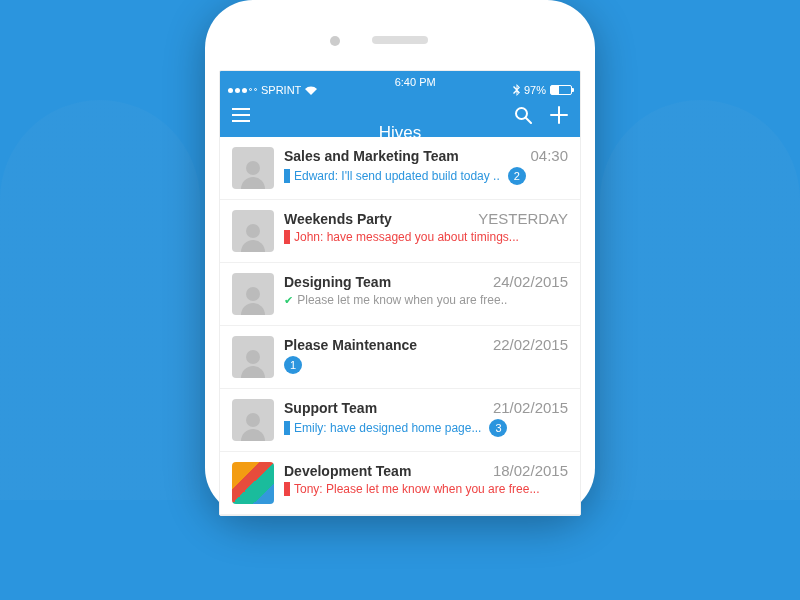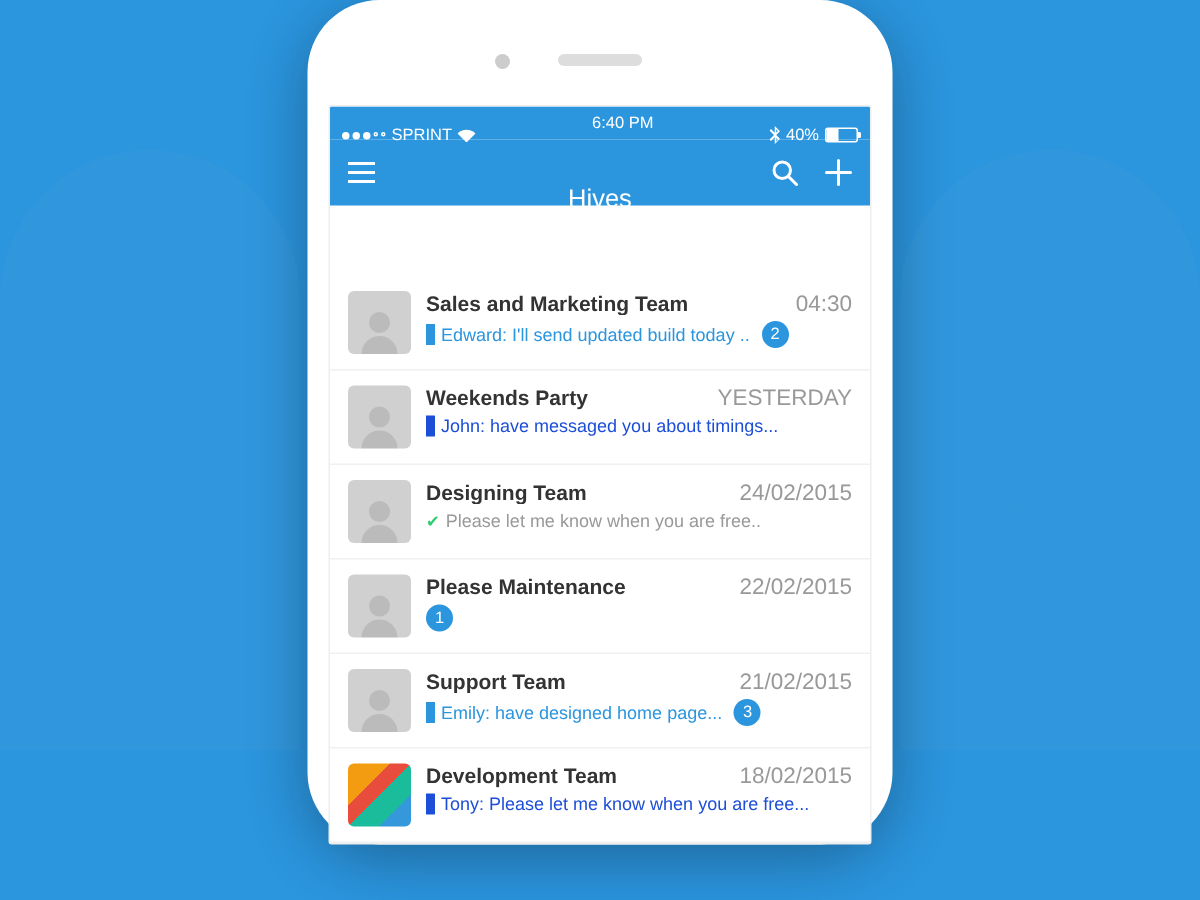--- a/index.html
+++ b/index.html
@@ -99,21 +99,21 @@
     align-items: center;
     justify-content: space-between;
     padding: 0 12px;
   }
   .nav-title { font-size: 17px; font-weight: 400; margin-top: 36px; }
   .nav-left, .nav-right { display: flex; gap: 18px; align-items: center; width: 56px; }
   .nav-right { justify-content: flex-end; }
   .hamburger { display: flex; flex-direction: column; gap: 4px; cursor: pointer;}
   .hamburger span { width: 18px; height: 2px; background: #fff; }
   .icon-btn { color: #fff; cursor: pointer; }
-  .chat-list { background: #fff; margin-top: 47px; }
+  .chat-list { background: #fff; }
   .chat-item {
     display: flex;
     padding: 10px 12px;
     border-bottom: 1px solid #f0f0f0;
     gap: 10px;
     cursor: pointer;
   }
   .avatar {
     width: 42px; height: 42px;
     border-radius: 4px;
@@ -129,21 +129,21 @@
   .avatar-head { width: 14px; height: 14px; background: #bbb; border-radius: 50%; margin-bottom: 2px;}
   .avatar-body { width: 24px; height: 12px; background: #bbb; border-radius: 12px 12px 0 0;}
   .avatar-person { display:flex; flex-direction:column; align-items:center; justify-content:flex-end; height:100%; }
   .chat-content { flex: 1; min-width: 0; }
   .chat-header-row { display: flex; justify-content: space-between; align-items: baseline; gap: 8px;}
   .chat-title { font-size: 14px; font-weight: 600; color: #333; white-space: nowrap; overflow: hidden; text-overflow: ellipsis;}
   .chat-time { font-size: 15px; color: #999; white-space: nowrap; font-weight: 400;}
   .chat-preview-row { display: flex; align-items: center; margin-top: 3px; gap: 8px;}
   .chat-preview { font-size: 12px; display: flex; align-items: center; gap: 4px; white-space: nowrap; overflow: hidden; text-overflow: ellipsis;}
   .chat-preview.unread { color: #2b95de; }
-  .chat-preview.read { color: #1d4ed8; }
+  .chat-preview.read { color: #ef4444; }
   .chat-preview.sent { color: #999; }
   .preview-icon { flex-shrink: 0; }
   .badge {
     min-width: 18px; height: 18px;
     background: #2b95de;
     color: #fff;
     border-radius: 50%;
     font-size: 11px;
     display: flex; align-items: center; justify-content: center;
     flex-shrink: 0;
@@ -177,21 +177,21 @@
         <span>SPRINT</span>
         <svg width="12" height="9" viewBox="0 0 12 9">
             <path fill="#fff" d="M6 9L0 3a8.5 8.5 0 0112 0L6 9z"></path>
           </svg>
       </div>
       <div>6:40 PM</div>
       <div class="status-right">
         <svg width="7" height="12" viewBox="0 0 7 12">
             <path fill="#fff" d="M3.5 0v4.5L1 2 0 3l3 3-3 3 1 1 2.5-2.5V12l3.5-3.5L4.5 6 7 3.5 3.5 0zm1 2l1 1.5-1 1V2zm0 6l1 1-1 1.5V8z"></path>
           </svg>
-        <span>40%</span>
+        <span>97%</span>
         <div class="battery">
             <div class="battery-fill"></div>
           </div>
       </div>
     </div>
 
     <div class="nav-bar">
       <div class="nav-left">
         <div class="hamburger icon-btn">
           <span></span>

